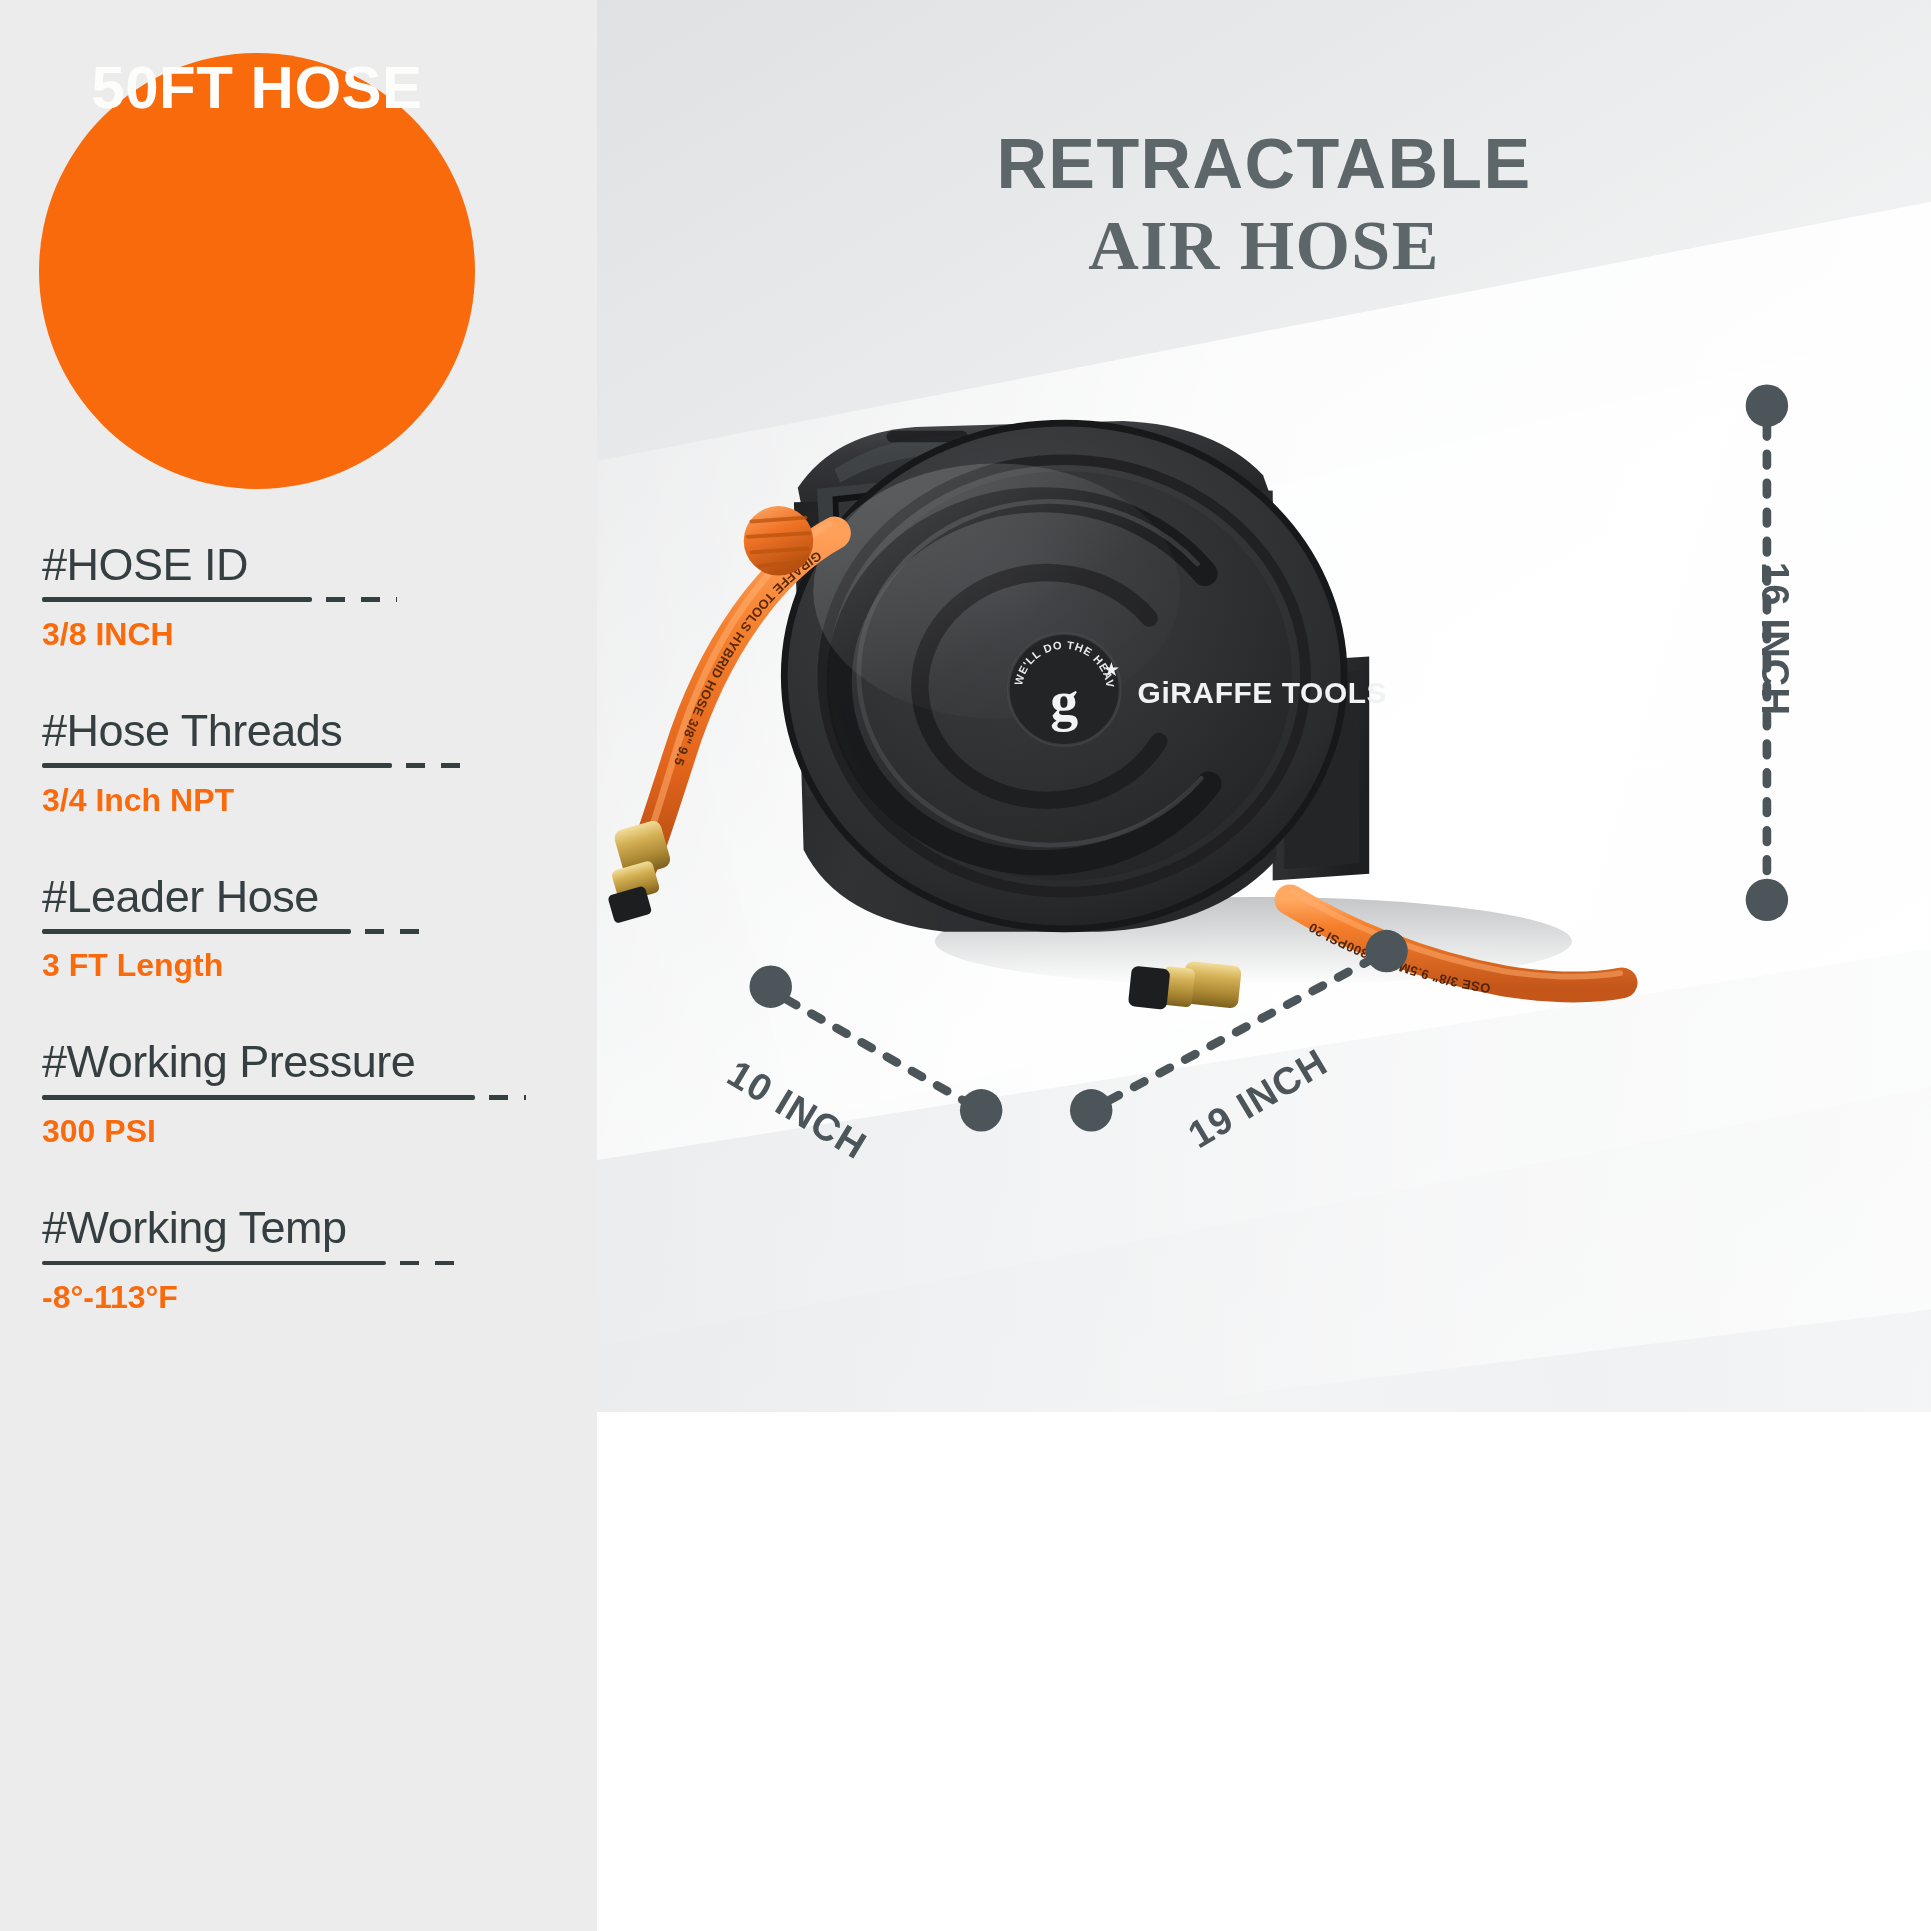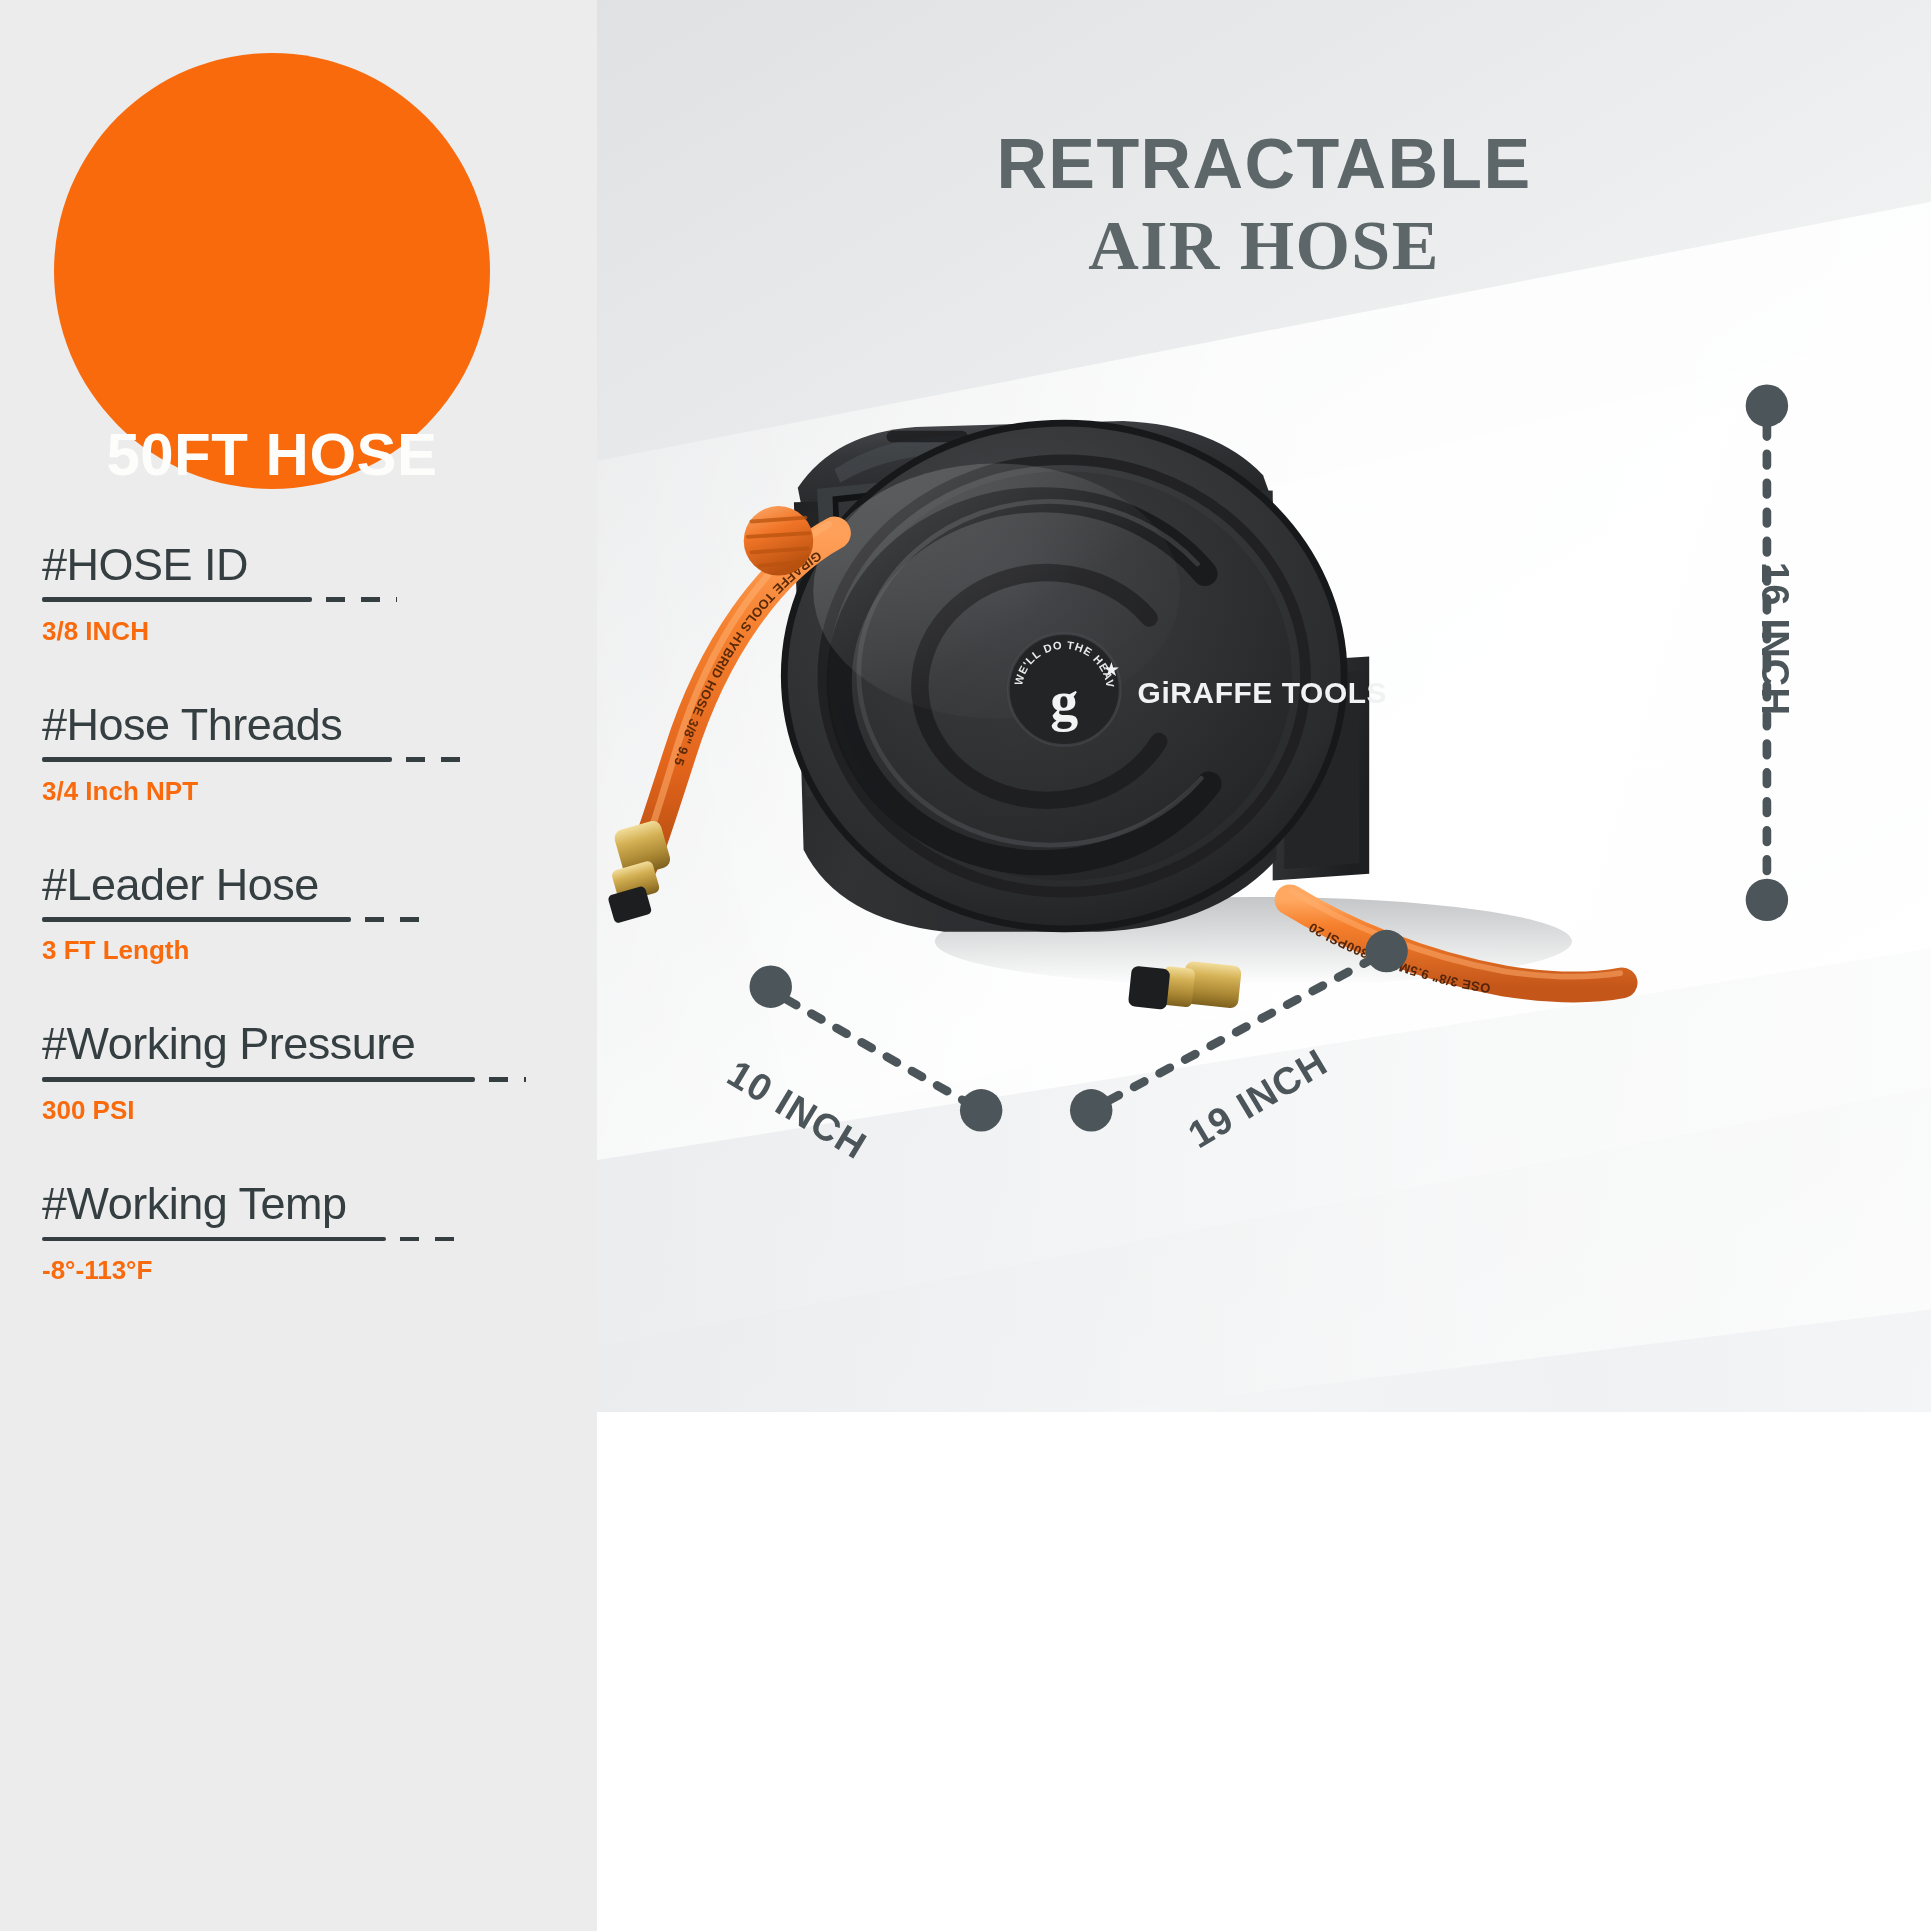--- a/index.html
+++ b/index.html
@@ -10,23 +10,23 @@
     position:relative;
   }
   #stage { position:absolute; inset:0; width:1931px; height:1931px; }
 
   
   #left-panel {
     position:absolute; left:0; top:0; width:597px; height:1931px;
     background:#ececec;
   }
   #badge {
-    position:absolute; left:54px; top:53px; width:436px; height:436px;
+    position:absolute; left:39px; top:53px; width:436px; height:436px;
     border-radius:50%; background:#F96A0D;
-    display:flex; align-items:flex-end; justify-content:center;
+    display:flex; align-items:flex-start; justify-content:center;
   }
   #badge-label {
     color:#fdfdfb; font-size:60px; font-weight:bold;
     letter-spacing:0.5px; white-space:nowrap;
   }
 
   #spec-list { position:absolute; left:42px; top:541px; width:541px; }
   .spec-item { position:relative; margin-bottom:54px; }
   .spec-head-row { display:flex; align-items:flex-end; }
   .spec-head {
@@ -37,21 +37,21 @@
     position:relative; height:6.8px; margin-top:6.8px;
     display:flex; align-items:center;
   }
   .spec-rule-solid { height:4.8px; background:#353f42; border-radius:1.9px; }
   .spec-rule-dash {
     height:4.8px; margin-left:13.5px; flex:0 0 auto;
     background-image: linear-gradient(to right,#353f42 0 55%, rgba(0,0,0,0) 55% 100%);
     background-size:35px 4.8px; background-repeat:repeat-x;
   }
   .spec-val {
-    margin-top:12.6px; font-size:26px; font-weight:bold;
+    margin-top:12.6px; font-size:32px; font-weight:bold;
     color:#F96A0D; letter-spacing:0px; white-space:nowrap;
   }
 
   
   #right-panel {
     position:absolute; left:597px; top:0; width:1334px; height:1412px;
     background:linear-gradient(150deg,#dfe1e2 0%, #eaebec 28%, #f4f5f5 55%, #fbfbfb 78%, #ffffff 100%);
     overflow:hidden;
   }
   .bg-sheet { position:absolute; pointer-events:none; }

